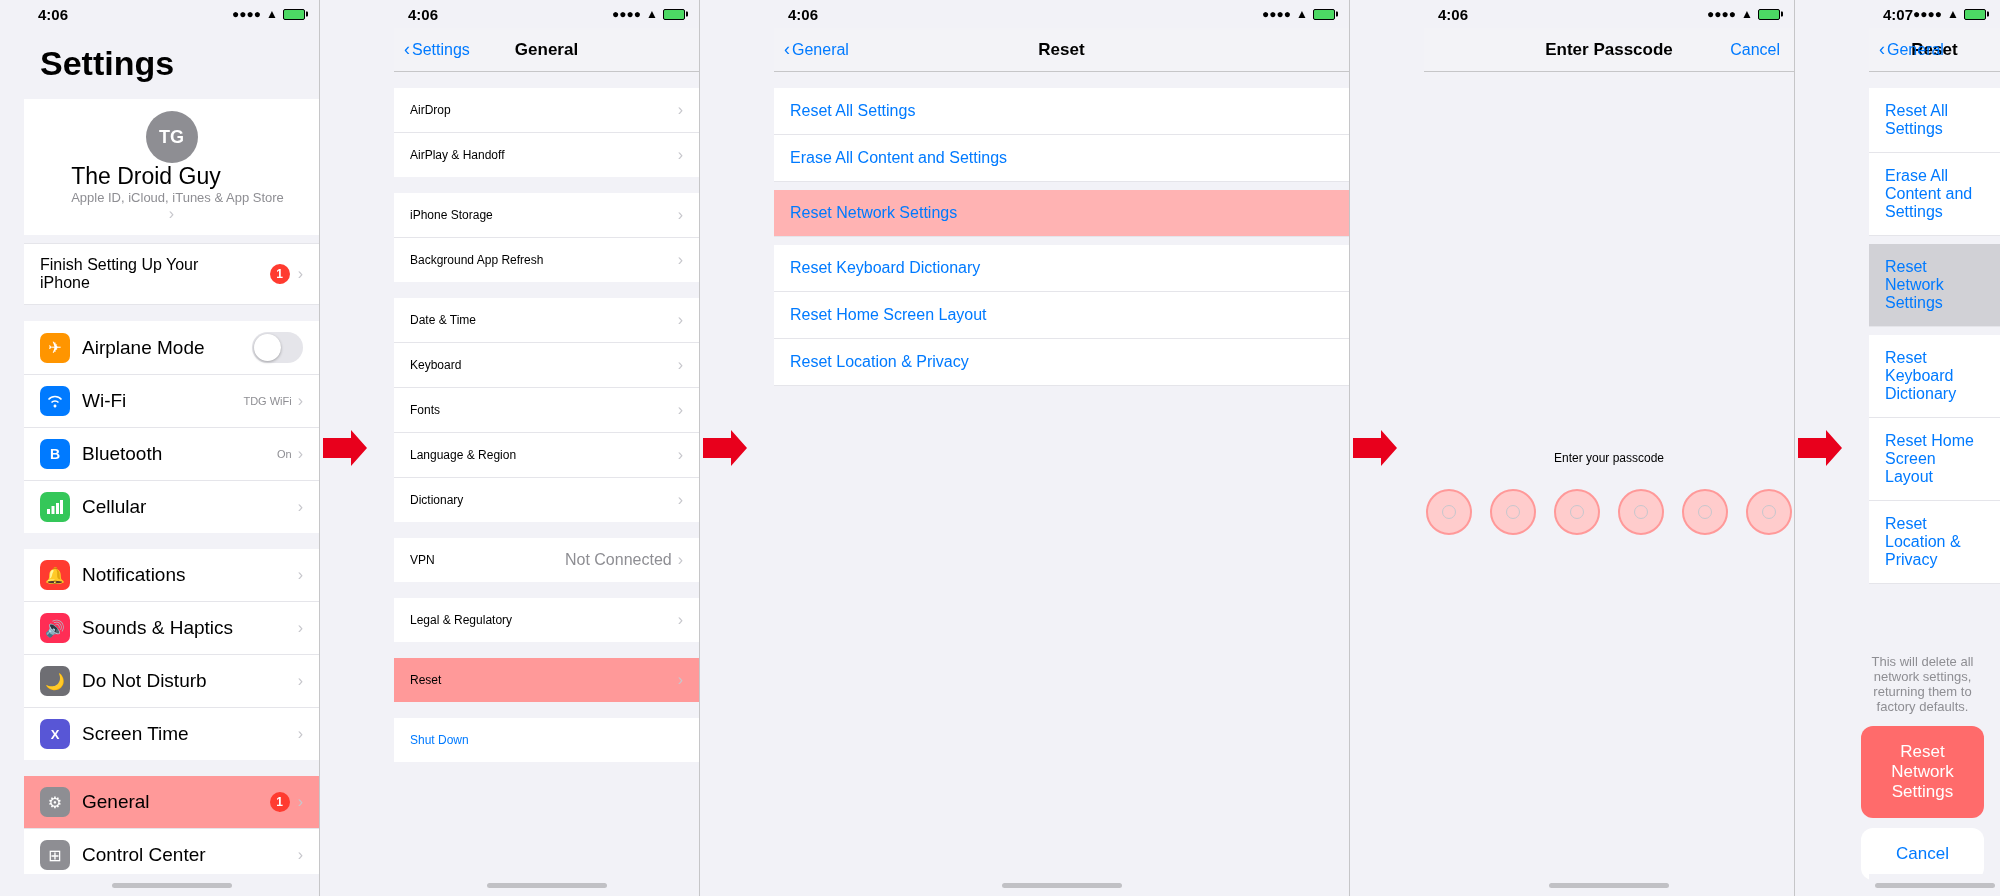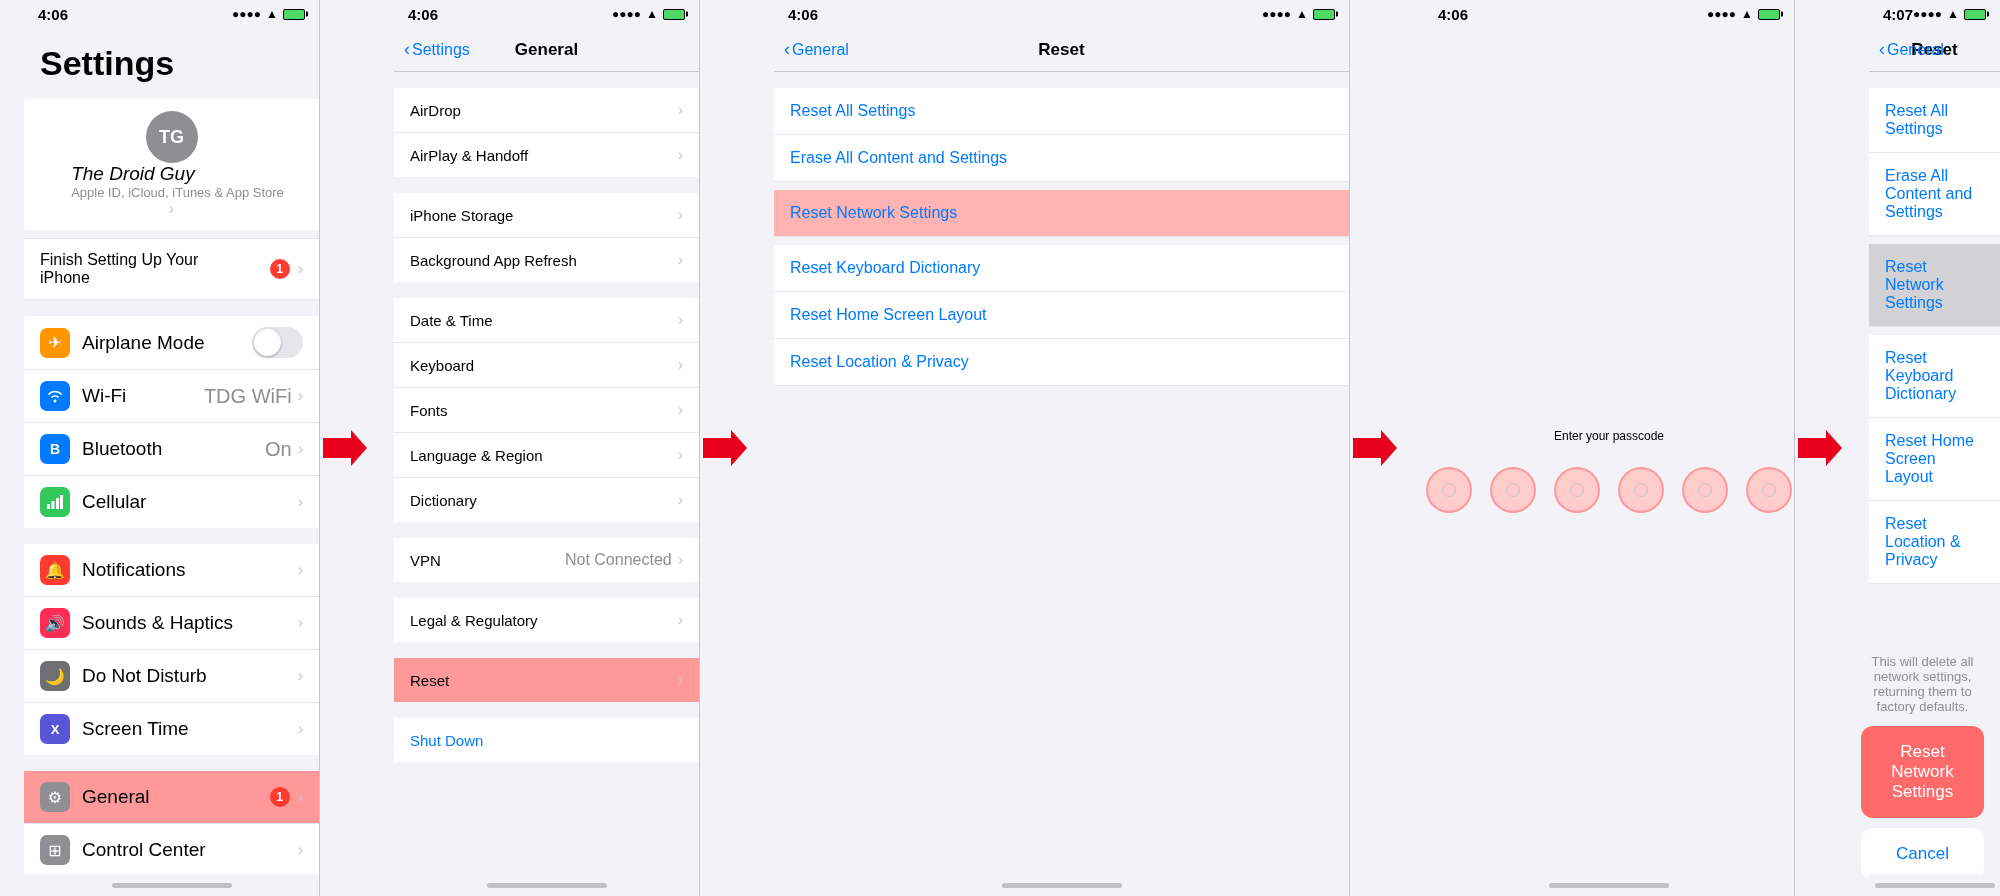--- a/index.html
+++ b/index.html
@@ -120,24 +120,23 @@
       color: #fff;
       font-size: 18px;
       font-weight: 600;
       flex-shrink: 0;
     }
     .profile-info {
       flex: 1;
       margin-left: 12px;
     }
     .profile-info .name {
-      font-size: 19px;
+      font-size: 23px;
       font-weight: 500;
       color: #000;
-      font-style: italic;
     }
     .profile-info .subtitle {
       font-size: 13px;
       color: #8e8e93;
     }
     .chevron-right {
       color: #c7c7cc;
       font-size: 16px;
     }
 
@@ -209,21 +208,21 @@
     .icon-general { background: #8e8e93; color: #fff; }
     .icon-control { background: #8e8e93; color: #fff; }
     .icon-display { background: #007aff; color: #fff; }
 
     .list-item .item-label {
       flex: 1;
       font-size: 19px;
       color: #000;
     }
     .list-item .item-value {
-      font-size: 20px;
+      font-size: 11px;
       color: #8e8e93;
       margin-right: 6px;
     }
     .list-item .toggle {
       width: 51px;
       height: 31px;
       border-radius: 15.5px;
       background: #e5e5ea;
       position: relative;
       cursor: pointer;
@@ -251,21 +250,21 @@
       padding: 13px 16px;
       border-bottom: 1px solid #e5e5ea;
       cursor: pointer;
       min-height: 44px;
     }
     .plain-list-item:last-child {
       border-bottom: none;
     }
     .plain-list-item .item-label {
       flex: 1;
-      font-size: 15px;
+      font-size: 12px;
       color: #000;
     }
     .plain-list-item .item-value {
       font-size: 16px;
       color: #8e8e93;
       margin-right: 6px;
     }
 
     
     .reset-item {
@@ -742,20 +741,26 @@
 <div class="panel panel-4">
   <div class="status-bar">
     <span class="time">4:06</span>
     <div class="icons">
       <span>●●●●</span>
       <span>▲</span>
       <span class="battery-icon"></span>
     </div>
   </div>
 
+  <div class="nav-bar">
+    <span class="nav-title">Enter Passcode</span>
+    <div class="nav-action">
+      <span>Cancel</span>
+    </div>
+  </div>
 
   <div class="passcode-screen">
     <div class="passcode-title">Enter your passcode</div>
     <div class="passcode-dots">
       <div class="passcode-dot">
           <div class="dot-inner"></div>
         </div>
       <div class="passcode-dot">
           <div class="dot-inner"></div>
         </div>

